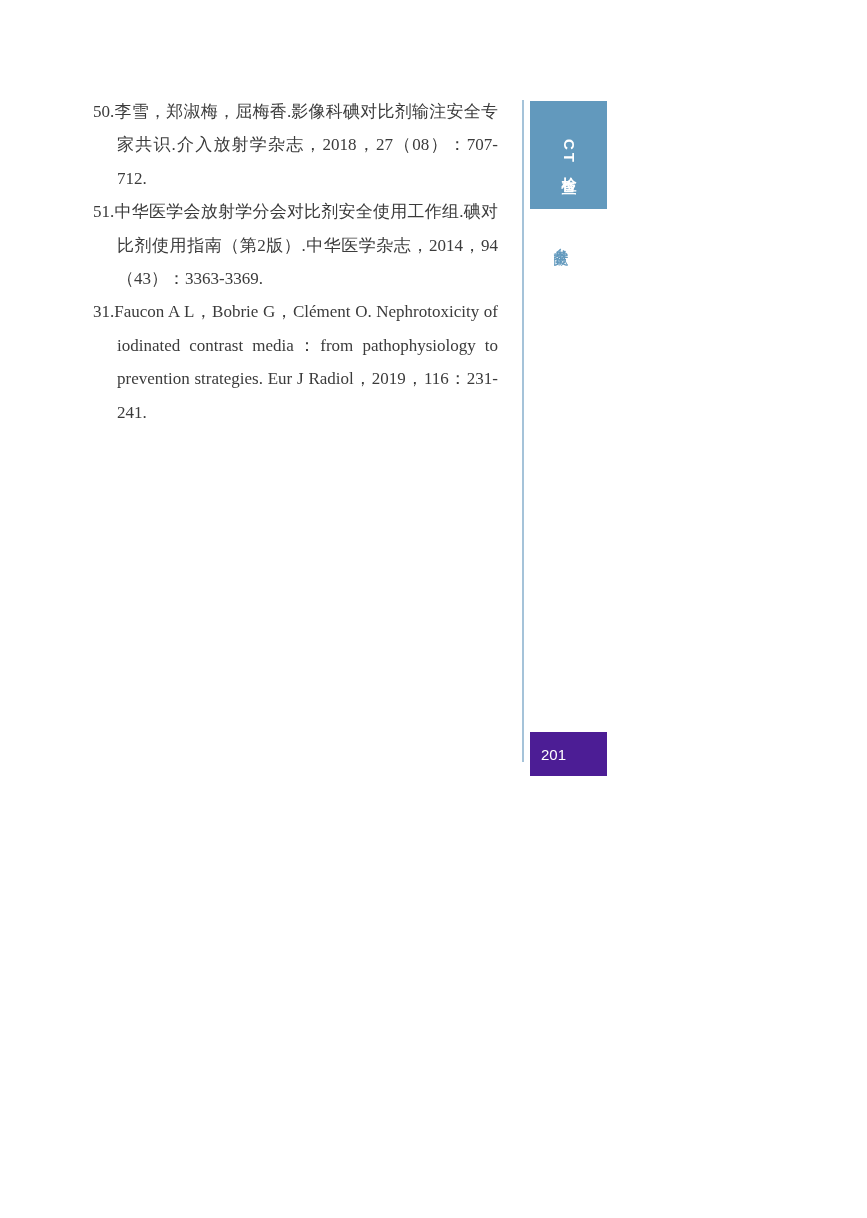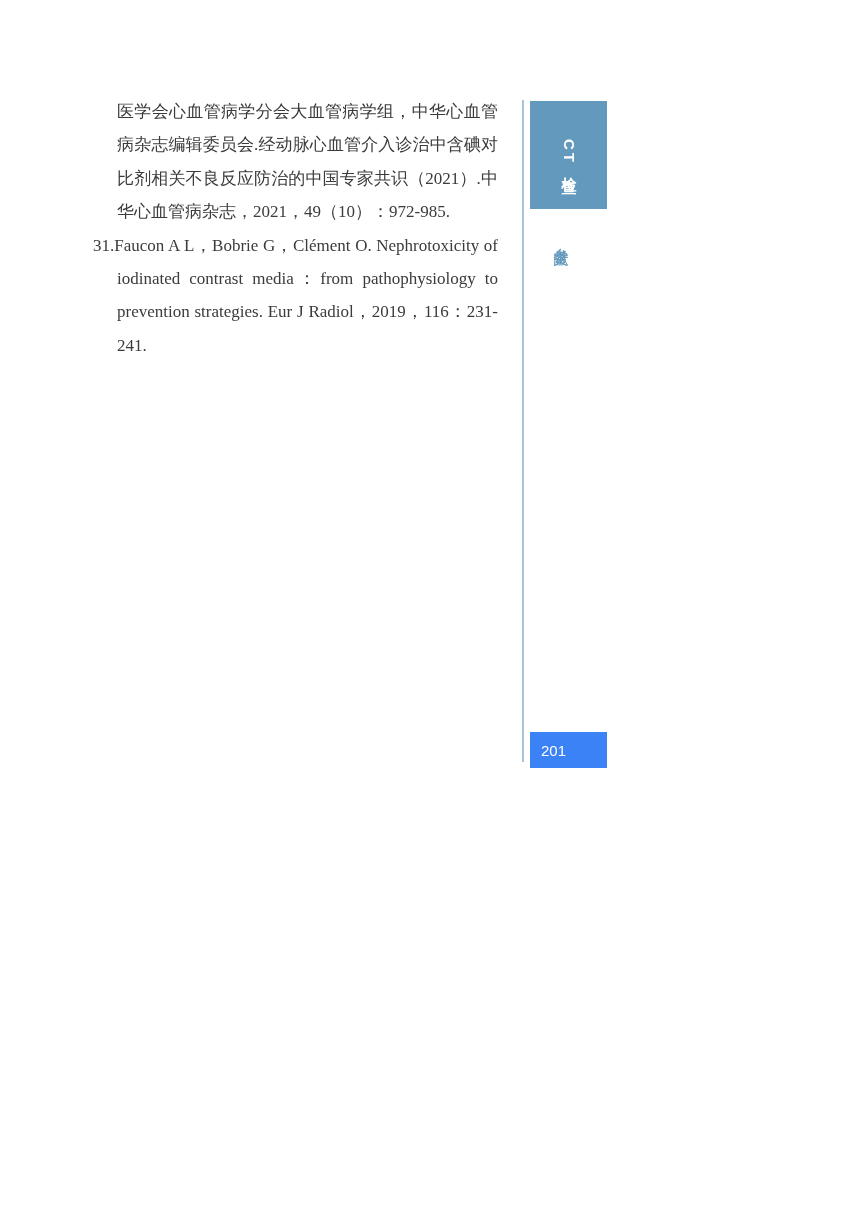--- a/index.html
+++ b/index.html
@@ -77,43 +77,44 @@
     color: #6299bd;
     font-family: "Liberation Sans", "DejaVu Sans", sans-serif;
     font-size: 15px;
     letter-spacing: 1px;
   }
   .page-badge {
     position: absolute;
     left: 530px;
     top: 732px;
     width: 77px;
-    height: 36px;
-    background: #3b82f6;
+    height: 44px;
+    background: #4c1d95;
     display: flex;
     align-items: center;
   }
   .page-badge-number {
     color: #ffffff;
     font-family: "Liberation Sans", "DejaVu Sans", sans-serif;
     font-size: 15px;
     padding-left: 11px;
   }
 </style>
 </head>
 <body>
 
 <div class="page">
 
   <div class="refs">
 
-    <p class="ref-entry continuation"><span class="ref-number"></span><span>医学会心血管病学分会大血管病学组，中华心血管病杂志编辑委员会.经动脉心血管介入诊治中含碘对比剂相关不良反应防治的中国专家共识（2021）.中华心血管病杂志，2021，49（10）：972-985.</span></p>
 
 
+    <p class="ref-entry"><span class="ref-number">50.</span><span>李雪，郑淑梅，屈梅香.影像科碘对比剂输注安全专家共识.介入放射学杂志，2018，27（08）：707-712.</span></p>
 
+    <p class="ref-entry"><span class="ref-number">51.</span><span>中华医学会放射学分会对比剂安全使用工作组.碘对比剂使用指南（第2版）.中华医学杂志，2014，94（43）：3363-3369.</span></p>
 
     <p class="ref-entry"><span class="ref-number">31.</span><span>Faucon A L，Bobrie G，Clément O. Nephrotoxicity of iodinated contrast media：from pathophysiology to prevention strategies. Eur J Radiol，2019，116：231-241.</span></p>
 
 
   </div>
 
   <div class="side-divider"></div>
 
   <div class="chapter-tab">
     <span class="chapter-tab-text">CT检查</span>

